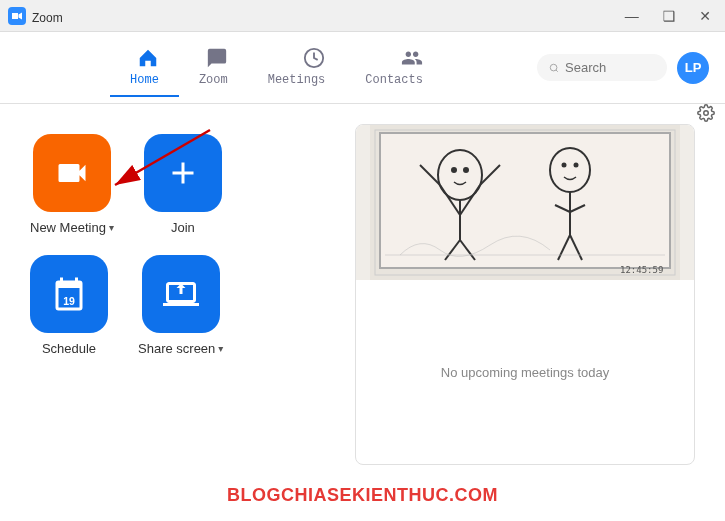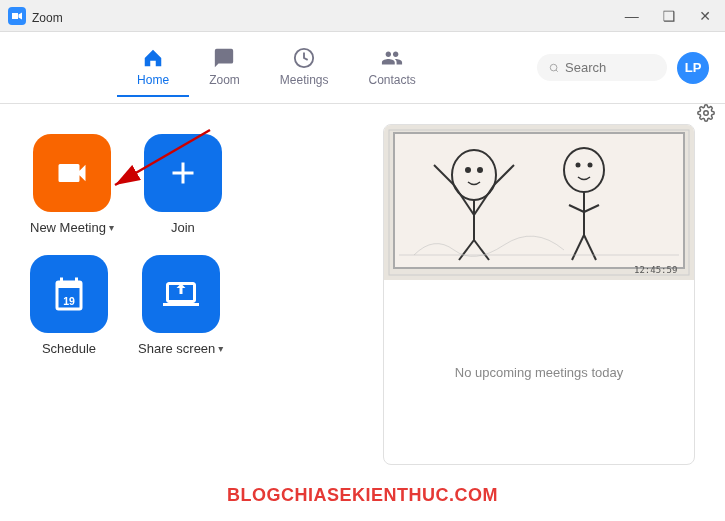--- a/index.html
+++ b/index.html
@@ -61,27 +61,28 @@
     }
     .nav-tabs {
       display: flex;
       gap: 0;
       flex: 1;
       justify-content: center;
     }
     .nav-tab {
       display: flex;
       flex-direction: column;
-      align-items: center;
+      align-items: flex-end;
       gap: 4px;
       padding: 8px 20px;
       cursor: pointer;
       color: #747487;
       font-size: 12px;
       border-bottom: 2px solid transparent;
+      font-family: Liberation Mono, monospace;
     }
     .nav-tab.active {
       color: #0e71eb;
       border-bottom: 2px solid #0e71eb;
     }
     .nav-tab svg { width: 22px; height: 22px; }
 
     .search-bar {
       display: flex;
       align-items: center;
@@ -178,21 +179,21 @@
       font-size: 13px;
       color: #333;
     }
     .action-label .chevron {
       font-size: 10px;
       color: #555;
     }
 
     
     .right-panel {
-      width: 312px;
+      width: 340px;
       border: 1px solid #e0e0e0;
       border-radius: 8px;
       overflow: hidden;
       display: flex;
       flex-direction: column;
     }
     .meeting-thumbnail {
       width: 100%;
       height: 155px;
       background: #f0ede8;

